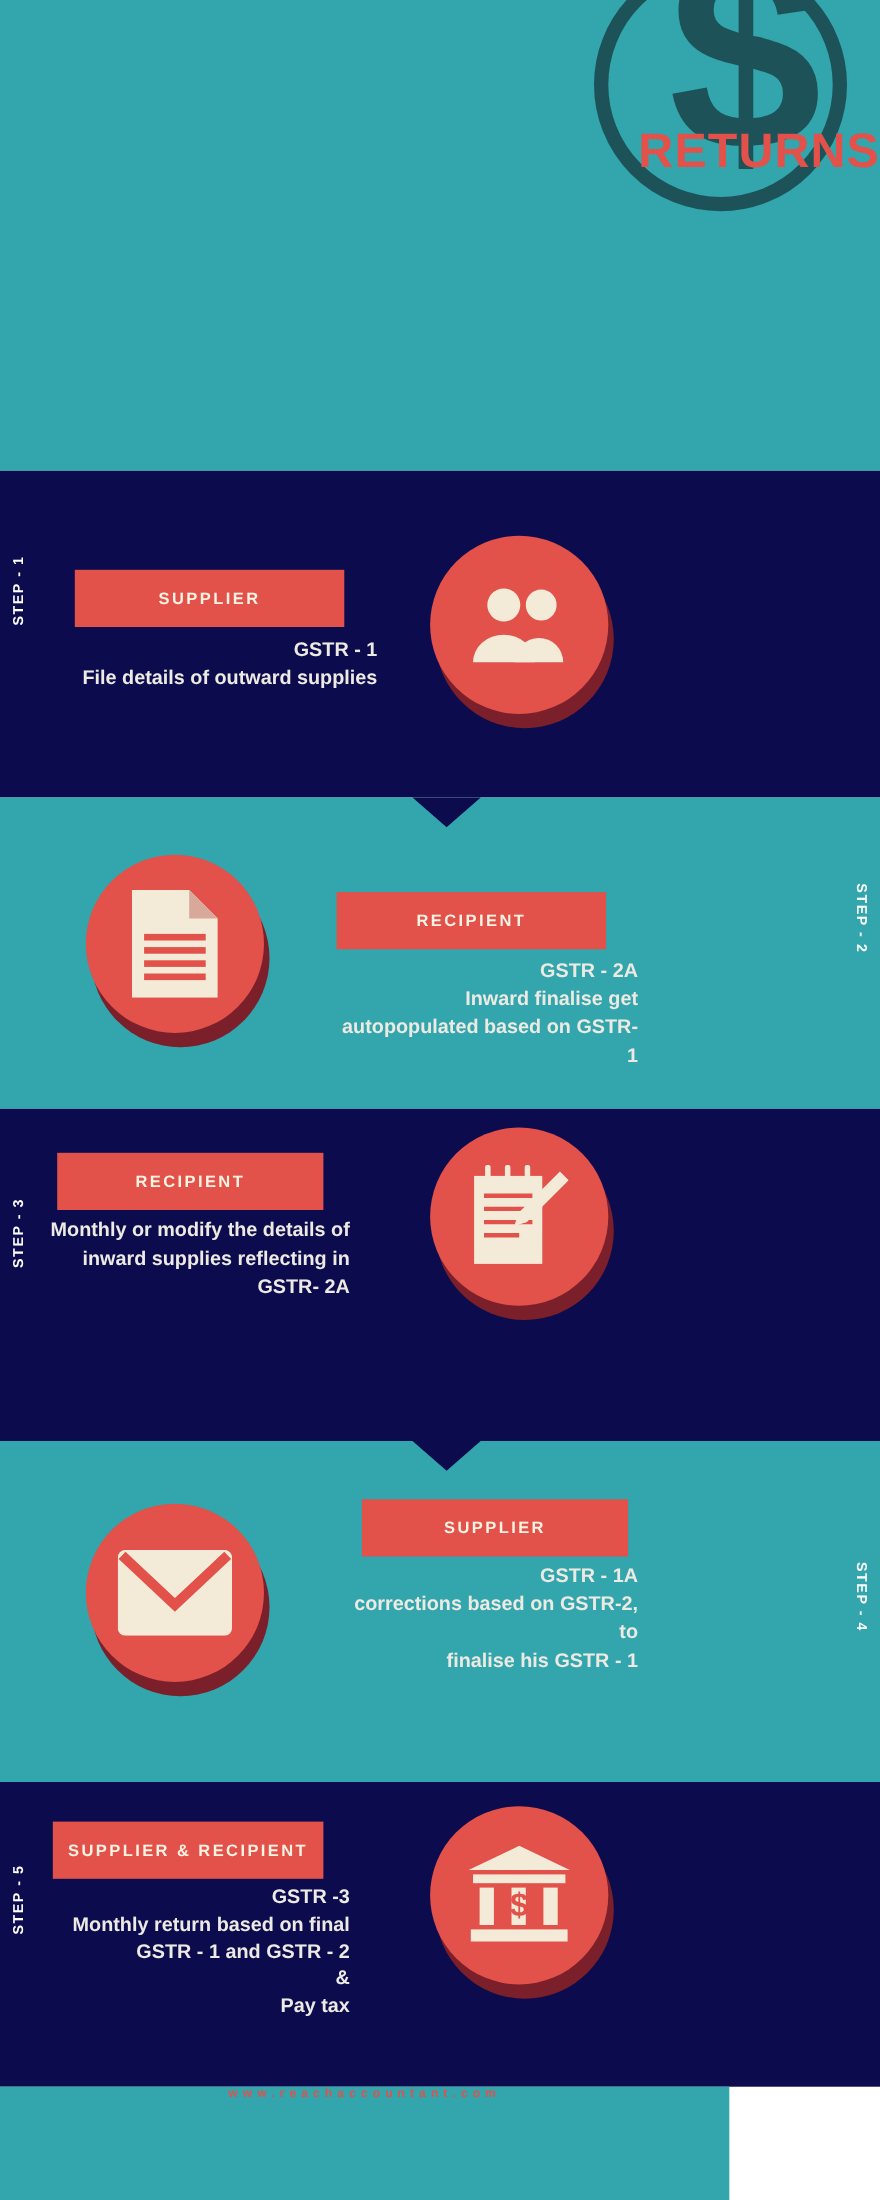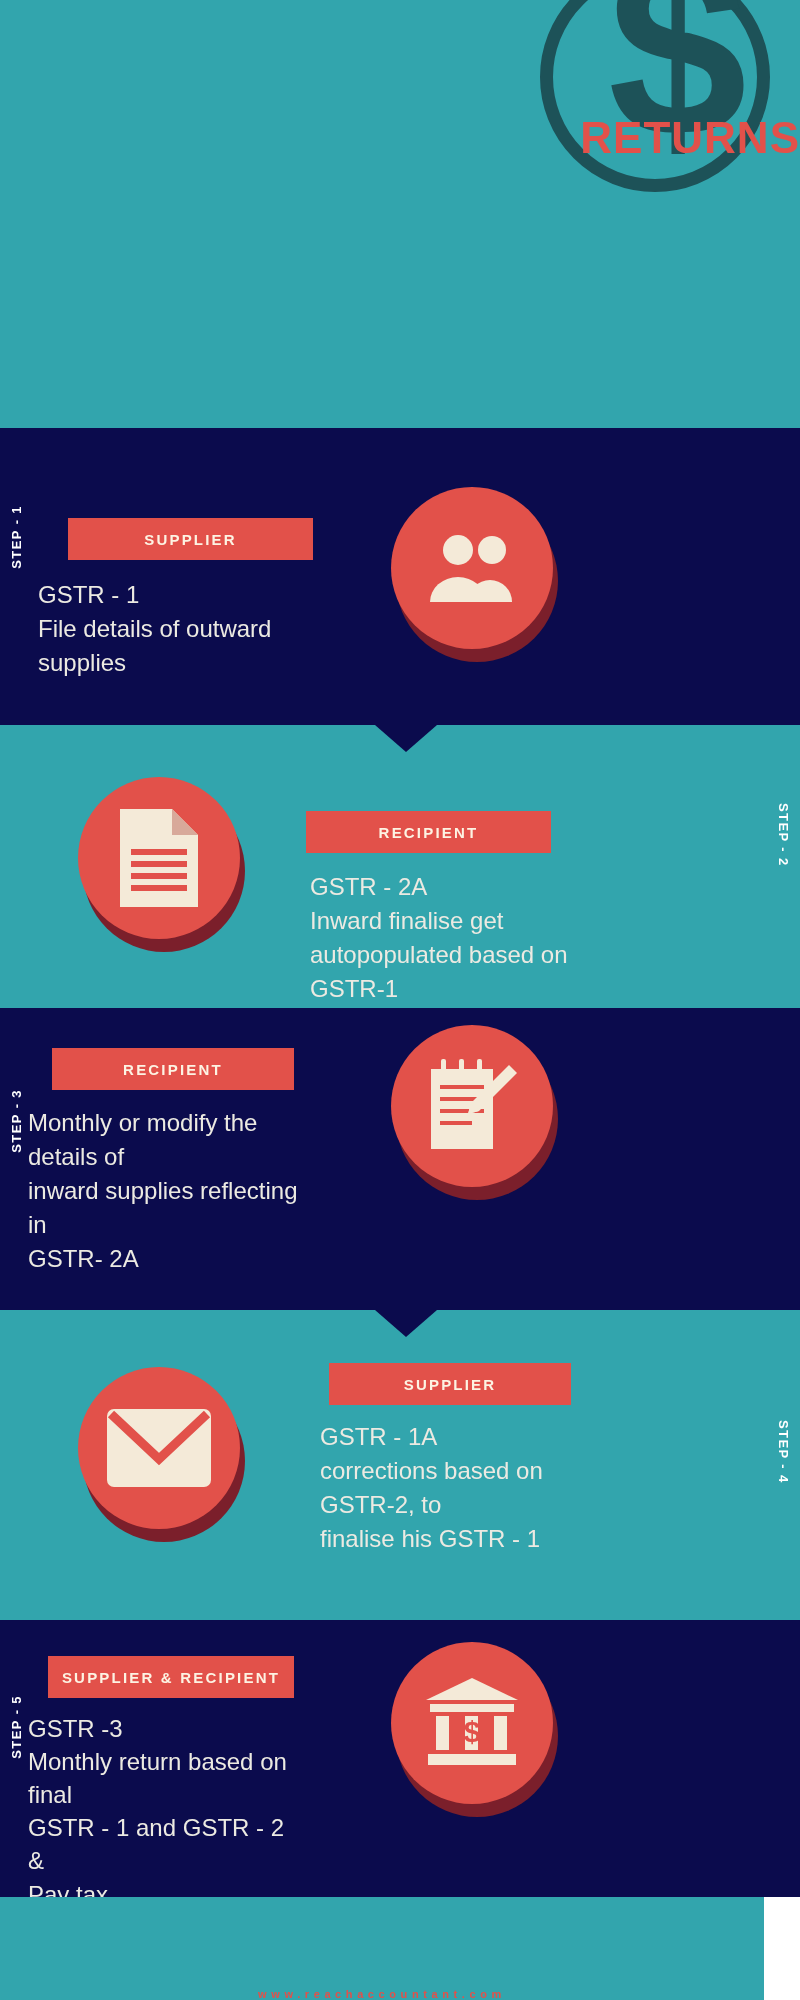--- a/index.html
+++ b/index.html
@@ -64,46 +64,46 @@
   .side-label.left  { left:9px;  writing-mode:vertical-rl; transform:rotate(180deg); }
   .side-label.right { right:9px; writing-mode:vertical-rl; }
 
   .banner {
     position:absolute;
     background:#e2514a;
     color:#fdf3e3;
     font-size:15px; font-weight:bold; letter-spacing:2.2px;
     text-align:center;
     display:flex; align-items:center; justify-content:center;
-    height:42px;
+    height:52px;
   }
   .body-text {
     position:absolute;
     color:#eceae2;
-    font-size:24px; line-height:1.42;
-    text-align:left;
-    font-weight:400;
+    font-size:18px; line-height:1.42;
+    text-align:right;
+    font-weight:700;
   }
   .disc-wrap { position:absolute; }
   .disc-shadow {
     position:absolute; width:162px; height:162px; border-radius:50%;
     background:#7b1f2b; left:5px; top:13px;
   }
   .disc-main {
     position:absolute; width:162px; height:162px; border-radius:50%;
     background:#e2514a; left:0; top:0;
     display:flex; align-items:center; justify-content:center;
   }
   .disc-main svg { display:block; }
 
   
   .footer {
-    position:absolute; left:0; bottom:0; width:764px; height:103px;
+    position:absolute; left:0; bottom:0; width:663px; height:103px;
     background:#32a5ad;
-    display:flex; align-items:flex-end; justify-content:center;
+    display:flex; align-items:flex-start; justify-content:center;
   }
   .footer-url {
     color:#e2514a; font-size:11px; font-weight:bold; letter-spacing:4.6px;
   }
 </style>
 </head>
 <body>
 
 <div class="page">
 

